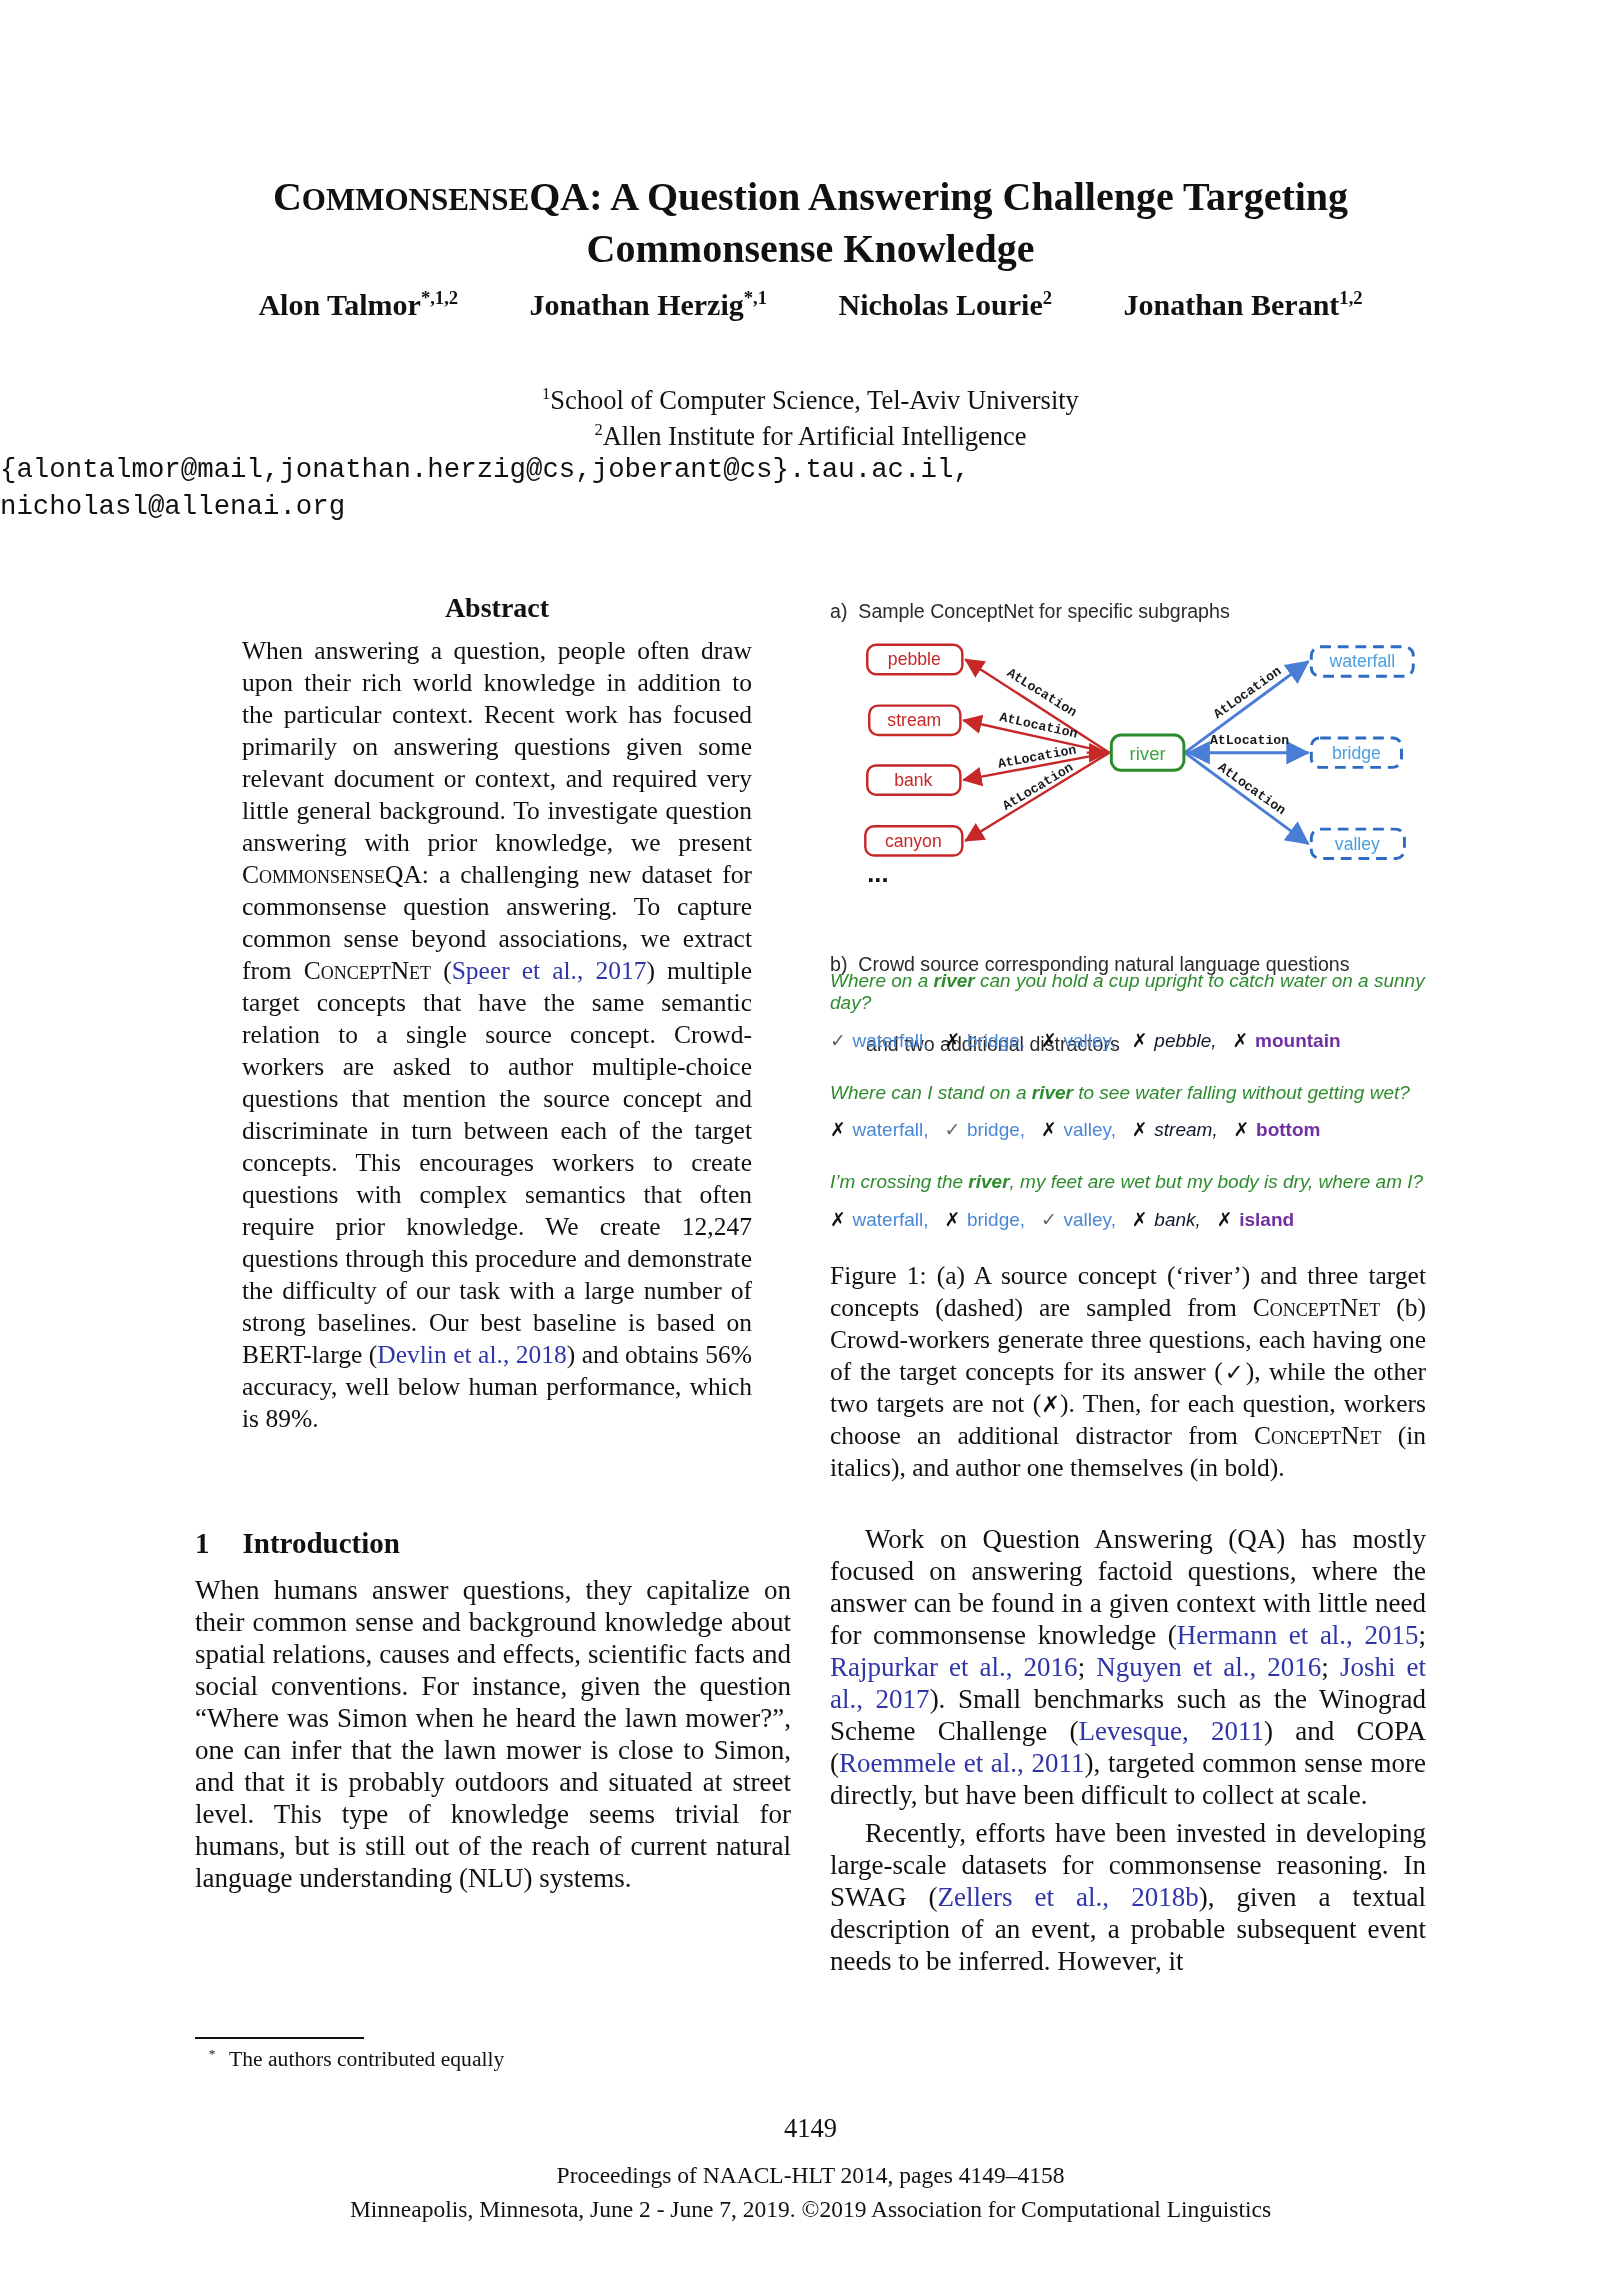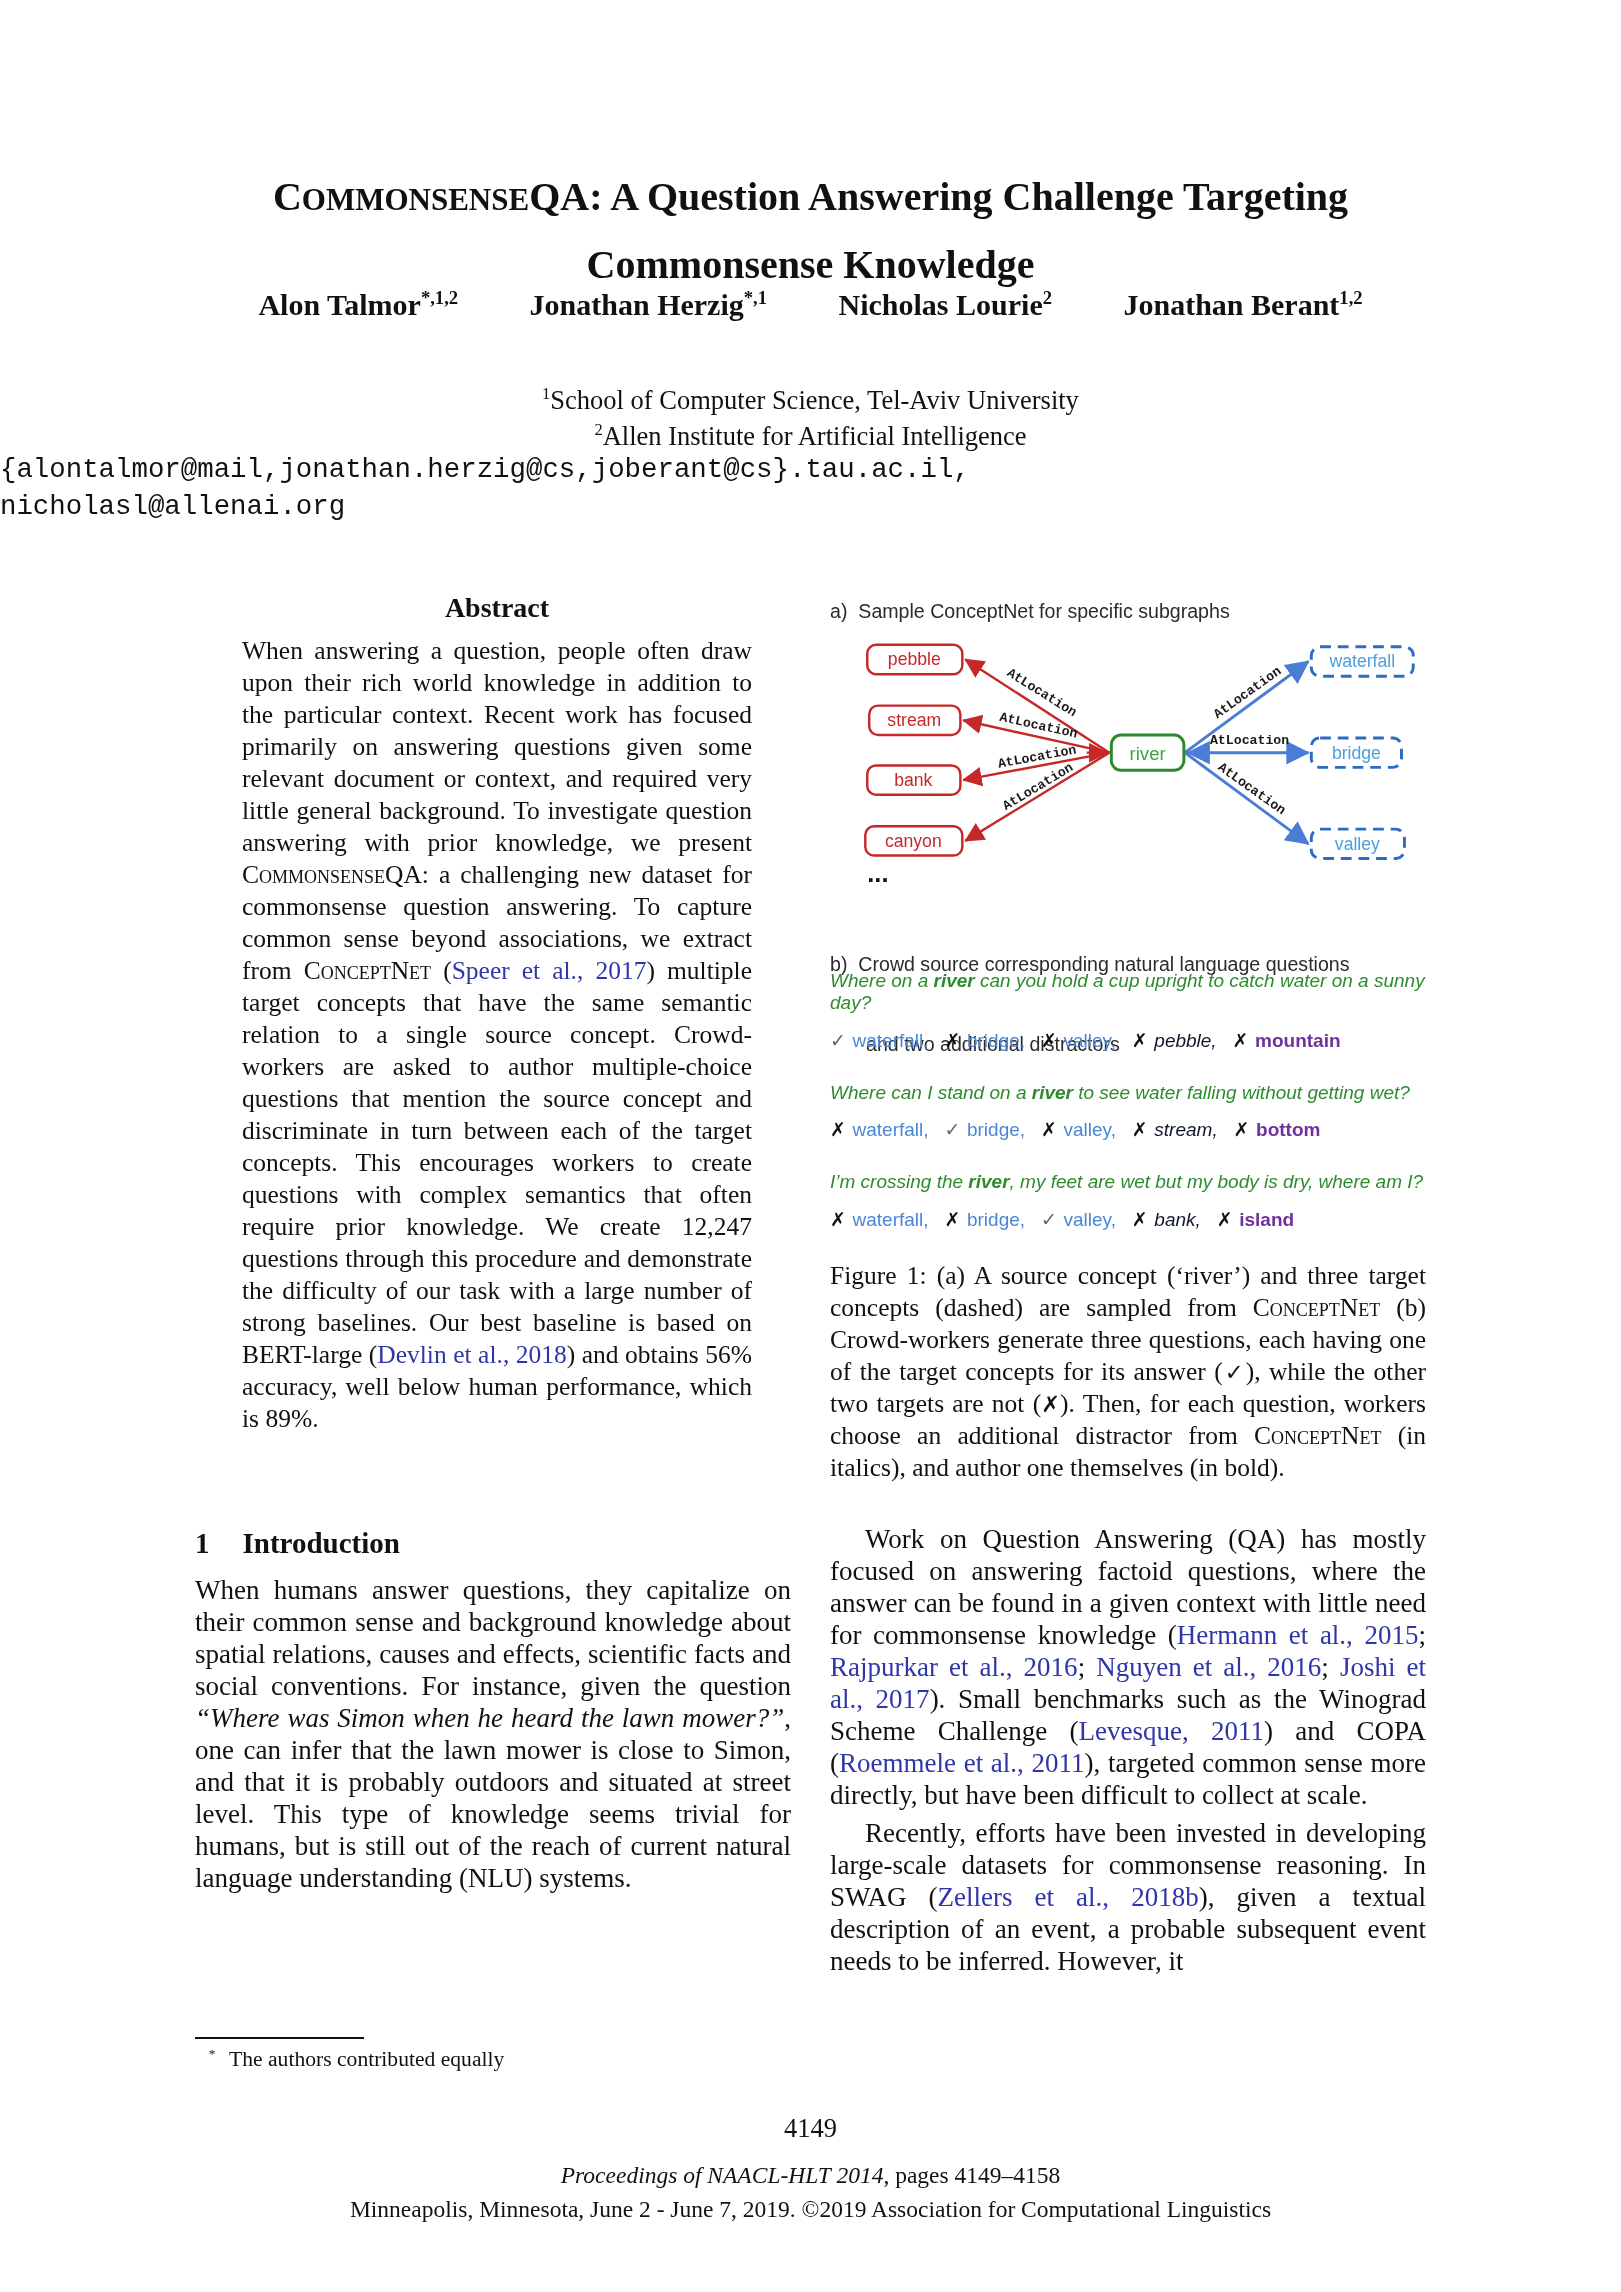--- a/index.html
+++ b/index.html
@@ -2,35 +2,35 @@
 <html><head>
 <meta charset="utf-8">
 <style>
   html,body{margin:0;padding:0;background:#ffffff;}
   .page{position:relative;width:1621px;height:2293px;background:#ffffff;overflow:hidden;
         font-family:"Liberation Serif",serif;color:#111;}
   .abs{position:absolute;}
   
   .title-line1{top:173px;left:0;right:0;text-align:center;font-weight:bold;font-size:40px;}
   .title-line1 .sc-small{font-size:31px;}
-  .title-line2{top:225px;left:0;right:0;text-align:center;font-weight:bold;font-size:40px;margin-top:16px;}
+  .title-line2{top:225px;left:0;right:0;text-align:center;font-weight:bold;font-size:40px;}
   .authors{top:288px;left:0;right:0;text-align:center;font-size:30px;font-weight:bold;}
   .authors .author{margin:0 32px;white-space:nowrap;}
   .authors sup, .affil sup, .fnmark{font-size:62%;vertical-align:super;line-height:0;}
   .affil{top:382px;left:0;right:0;text-align:center;font-size:26.5px;line-height:36px;}
   .emails{top:451px;left:0;right:0;text-align:left;
           font-family:"Liberation Mono",monospace;font-size:27.4px;line-height:37px;}
   
   .abstract-heading{top:592px;left:242px;width:510px;text-align:center;font-weight:bold;font-size:28px;}
   .abstract-body{top:635px;left:242px;width:510px;font-size:25.5px;line-height:32px;text-align:justify;}
   .intro-heading{top:1527px;left:195px;width:596px;font-weight:bold;font-size:29px;}
   .intro-heading .hnum{margin-right:33px;}
   .intro-body{top:1574px;left:195px;width:596px;font-size:27px;line-height:32px;text-align:justify;}
   .sc{font-variant:small-caps;}
-  .it{font-style:italic;}
+  .it{}
   .cite{color:#2f36a8;}
   .footnote-rule{top:2037px;left:195px;width:169px;border-top:2px solid #111;height:0;}
   .footnote{top:2047px;left:195px;width:596px;font-size:21.6px;}
   .footnote .fnmark{margin-right:13.7px;margin-left:13.7px;}
   
   .fig-label{font-family:"Liberation Sans",sans-serif;color:#2b2b2b;font-size:19.6px;line-height:26.5px;white-space:pre-wrap;}
   .fig-a{top:598px;left:830px;width:596px;}
   .fig-b{top:898px;left:830px;width:596px;}
   .fig-b .second{padding-left:36px;}
   .fig-svg{top:627px;left:830px;}

